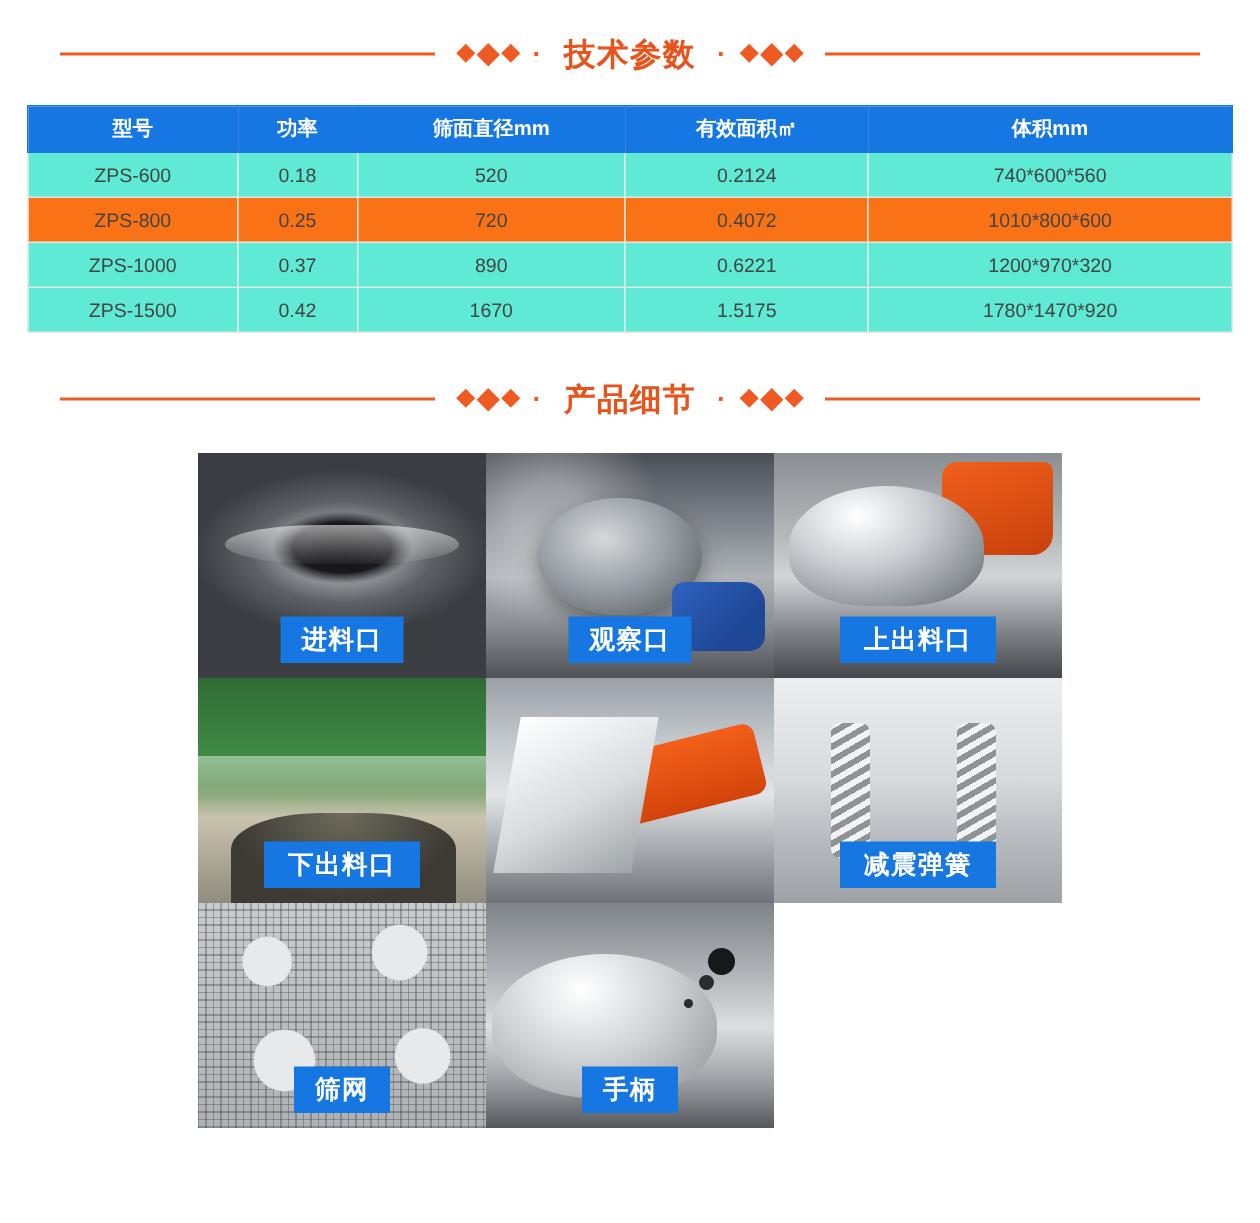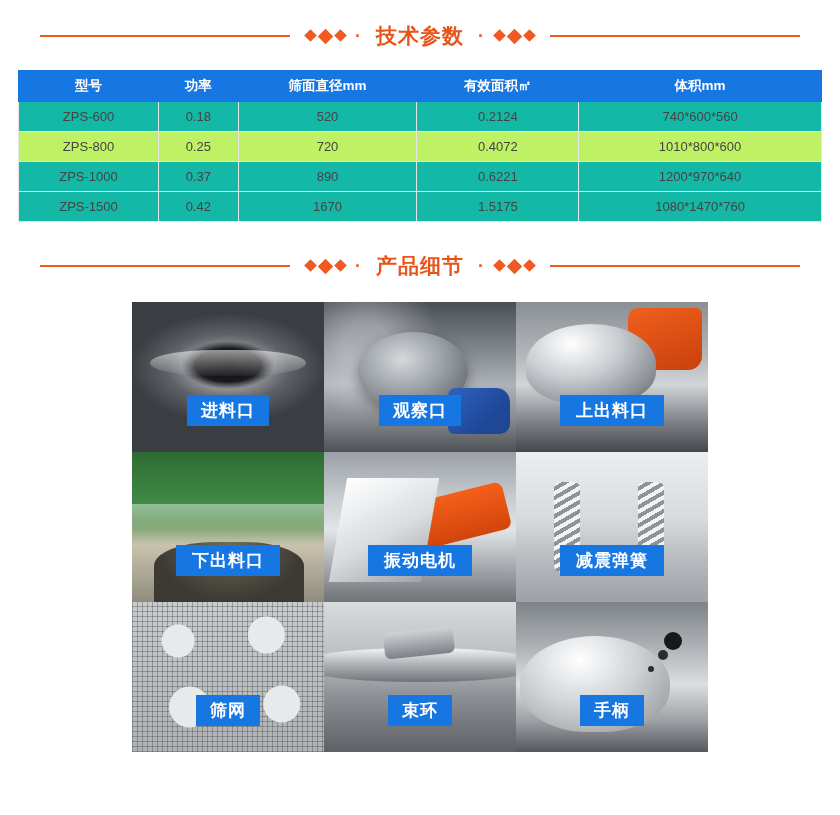--- a/index.html
+++ b/index.html
@@ -73,24 +73,24 @@
     font-weight: bold;
     height: 28px;
     border: 1px solid #1677e2;
     font-size: 13.5px;
   }
   table.spec tbody td {
     height: 27px;
     text-align: center;
     border: 1px solid #e6e6e6;
     color: #444444;
-    background: #14b8a6;
+    background: #5eead4;
   }
   table.spec tbody tr.alt td {
-    background: #bef264;
+    background: #f97316;
   }
 
   
   .c0 { width: 140px; }
   .c1 { width: 78px; }
   .c2 { width: 180px; }
   .c3 { width: 162px; }
   .c4 { width: 244px; }
 
   
@@ -106,21 +106,21 @@
     overflow: hidden;
   }
   .cell .photo {
     position: absolute;
     inset: 0;
   }
   .cap {
     position: absolute;
     left: 50%;
     transform: translateX(-50%);
-    bottom: 26px;
+    bottom: 10px;
     background: #1677e2;
     color: #ffffff;
     font-size: 17px;
     font-weight: bold;
     padding: 4px 14px;
     white-space: nowrap;
     letter-spacing: 1px;
   }
   .cap.wide { padding: 4px 16px; }
 
@@ -321,28 +321,28 @@
         <td>0.25</td>
         <td>720</td>
         <td>0.4072</td>
         <td>1010*800*600</td>
       </tr>
       <tr>
         <td>ZPS-1000</td>
         <td>0.37</td>
         <td>890</td>
         <td>0.6221</td>
-        <td>1200*970*640</td>
+        <td>1200*970*320</td>
       </tr>
       <tr>
         <td>ZPS-1500</td>
         <td>0.42</td>
         <td>1670</td>
         <td>1.5175</td>
-        <td>1080*1470*760</td>
+        <td>1780*1470*920</td>
       </tr>
     </tbody>
   </table>
 </div>
 
 <div class="section-title title-detail">
   <span class="rule left"></span>
   <span class="diamonds">
     <i class="dia small"></i>
     <i class="dia"></i>
@@ -376,36 +376,31 @@
     <div class="cap wide">上出料口</div>
   </div>
 
   <div class="cell">
     <div class="photo p-botout"></div>
     <div class="cap wide">下出料口</div>
   </div>
 
   <div class="cell">
     <div class="photo p-motor"></div>
-    <div class="cap wide">振动电机</div>
   </div>
 
   <div class="cell">
     <div class="photo p-spring"></div>
     <div class="cap wide">减震弹簧</div>
   </div>
 
   <div class="cell">
     <div class="photo p-mesh"></div>
     <div class="cap">筛网</div>
   </div>
 
-  <div class="cell">
-    <div class="photo p-ring"></div>
-    <div class="cap">束环</div>
-  </div>
 
   <div class="cell">
     <div class="photo p-handle"></div>
     <div class="cap">手柄</div>
   </div>
 
 </div>
 
 </body></html>

